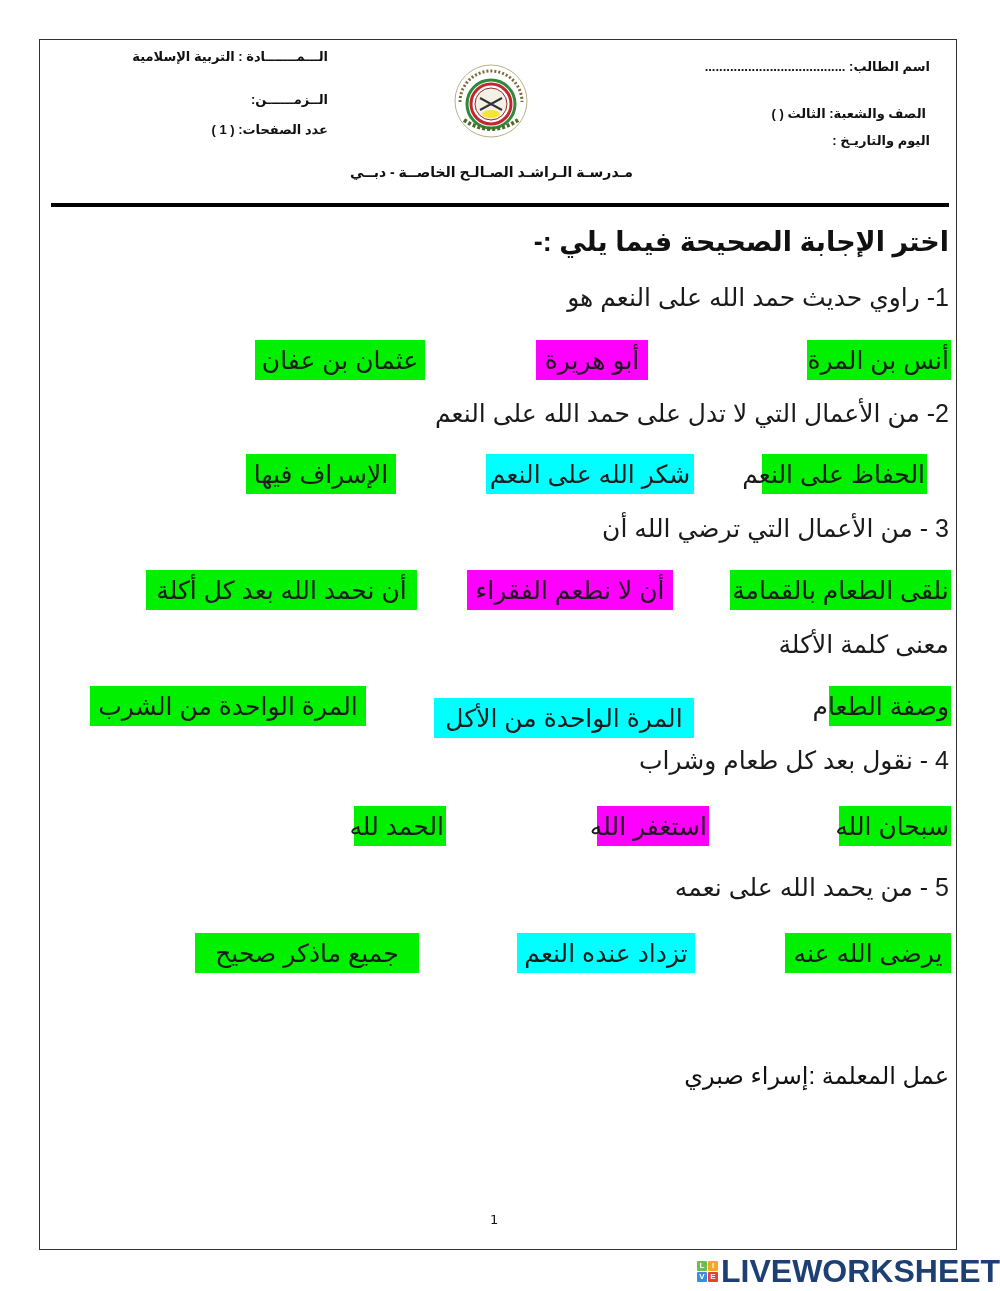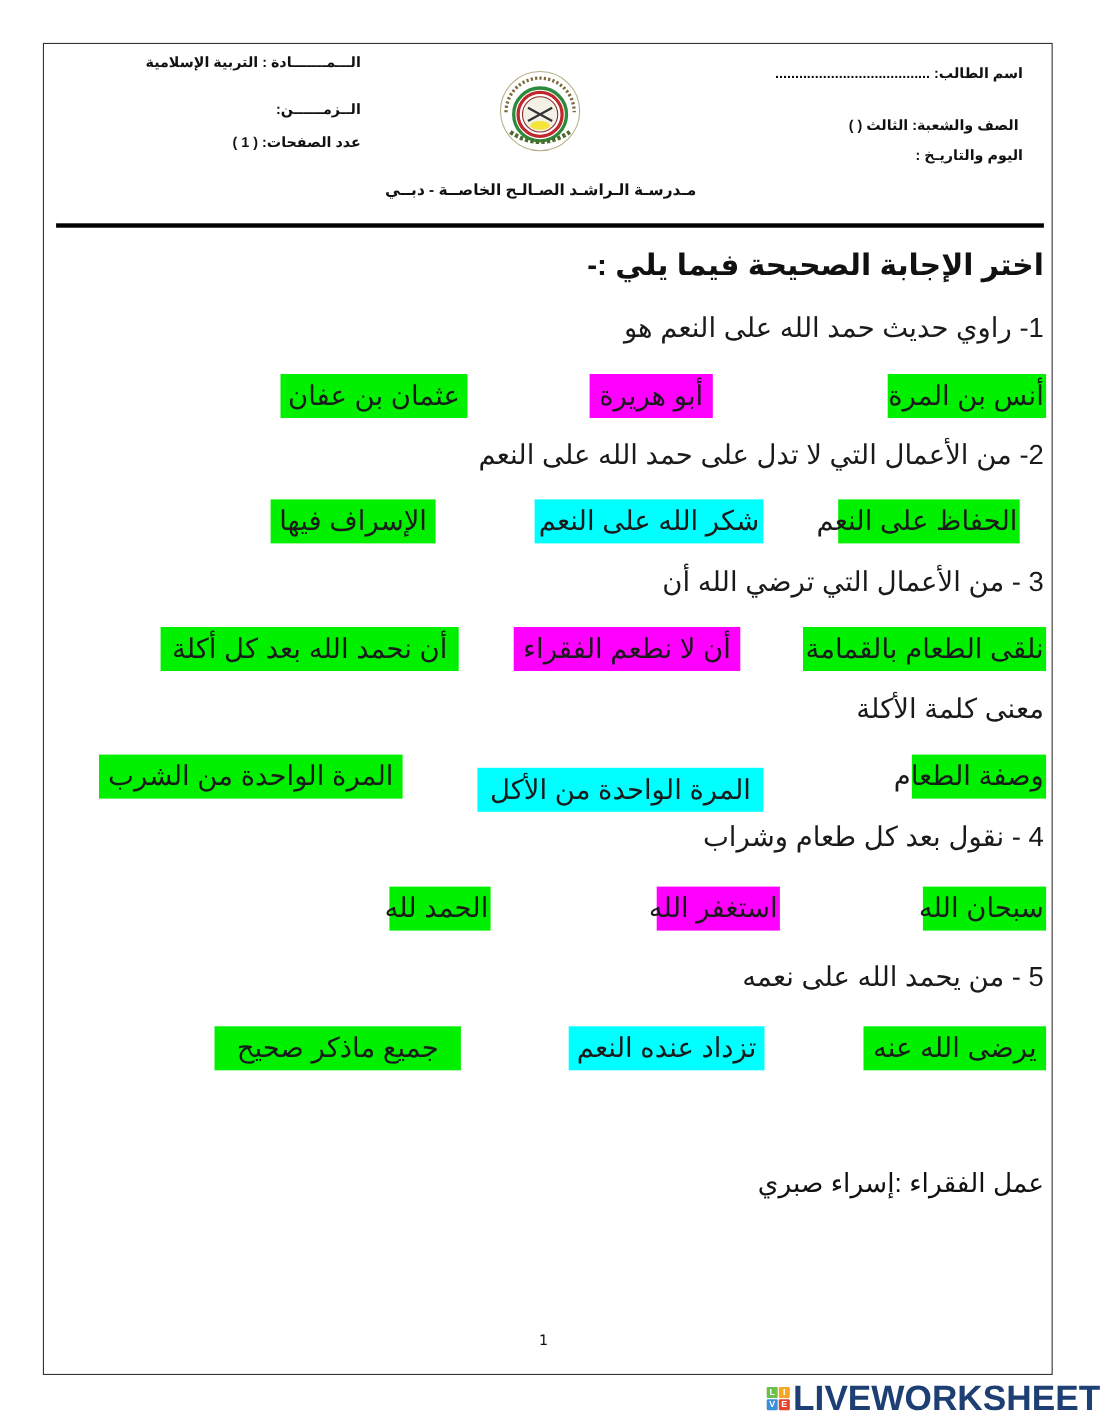--- a/index.html
+++ b/index.html
@@ -76,21 +76,21 @@
 <div class="q" style="top:746px;">4 - نقول بعد كل طعام وشراب</div>
 <div class="opt green" style="left:839px; top:806px; width:112px;">سبحان الله</div>
 <div class="opt magenta" style="left:597px; top:806px; width:112px;">استغفر الله</div>
 <div class="opt green" style="left:354px; top:806px; width:92px;">الحمد لله</div>
 
 <div class="q" style="top:873px;">5 - من يحمد الله على نعمه</div>
 <div class="opt green" style="left:785px; top:933px; width:166px;">يرضى الله عنه</div>
 <div class="opt cyan" style="left:517px; top:933px; width:178px;">تزداد عنده النعم</div>
 <div class="opt green" style="left:195px; top:933px; width:224px;">جميع ماذكر صحيح</div>
 
-<div class="signature">عمل الفقراء :إسراء صبري</div>
+<div class="signature">عمل المعلمة :إسراء صبري</div>
 
 <div class="pagenum">1</div>
 
 <div class="brand">
   <div class="brand-grid">
     <span style="background:#6cc04a">L</span>
     <span style="background:#f5a623">I</span>
     <span style="background:#3b8fd9">V</span>
     <span style="background:#e8412c">E</span>
   </div>

